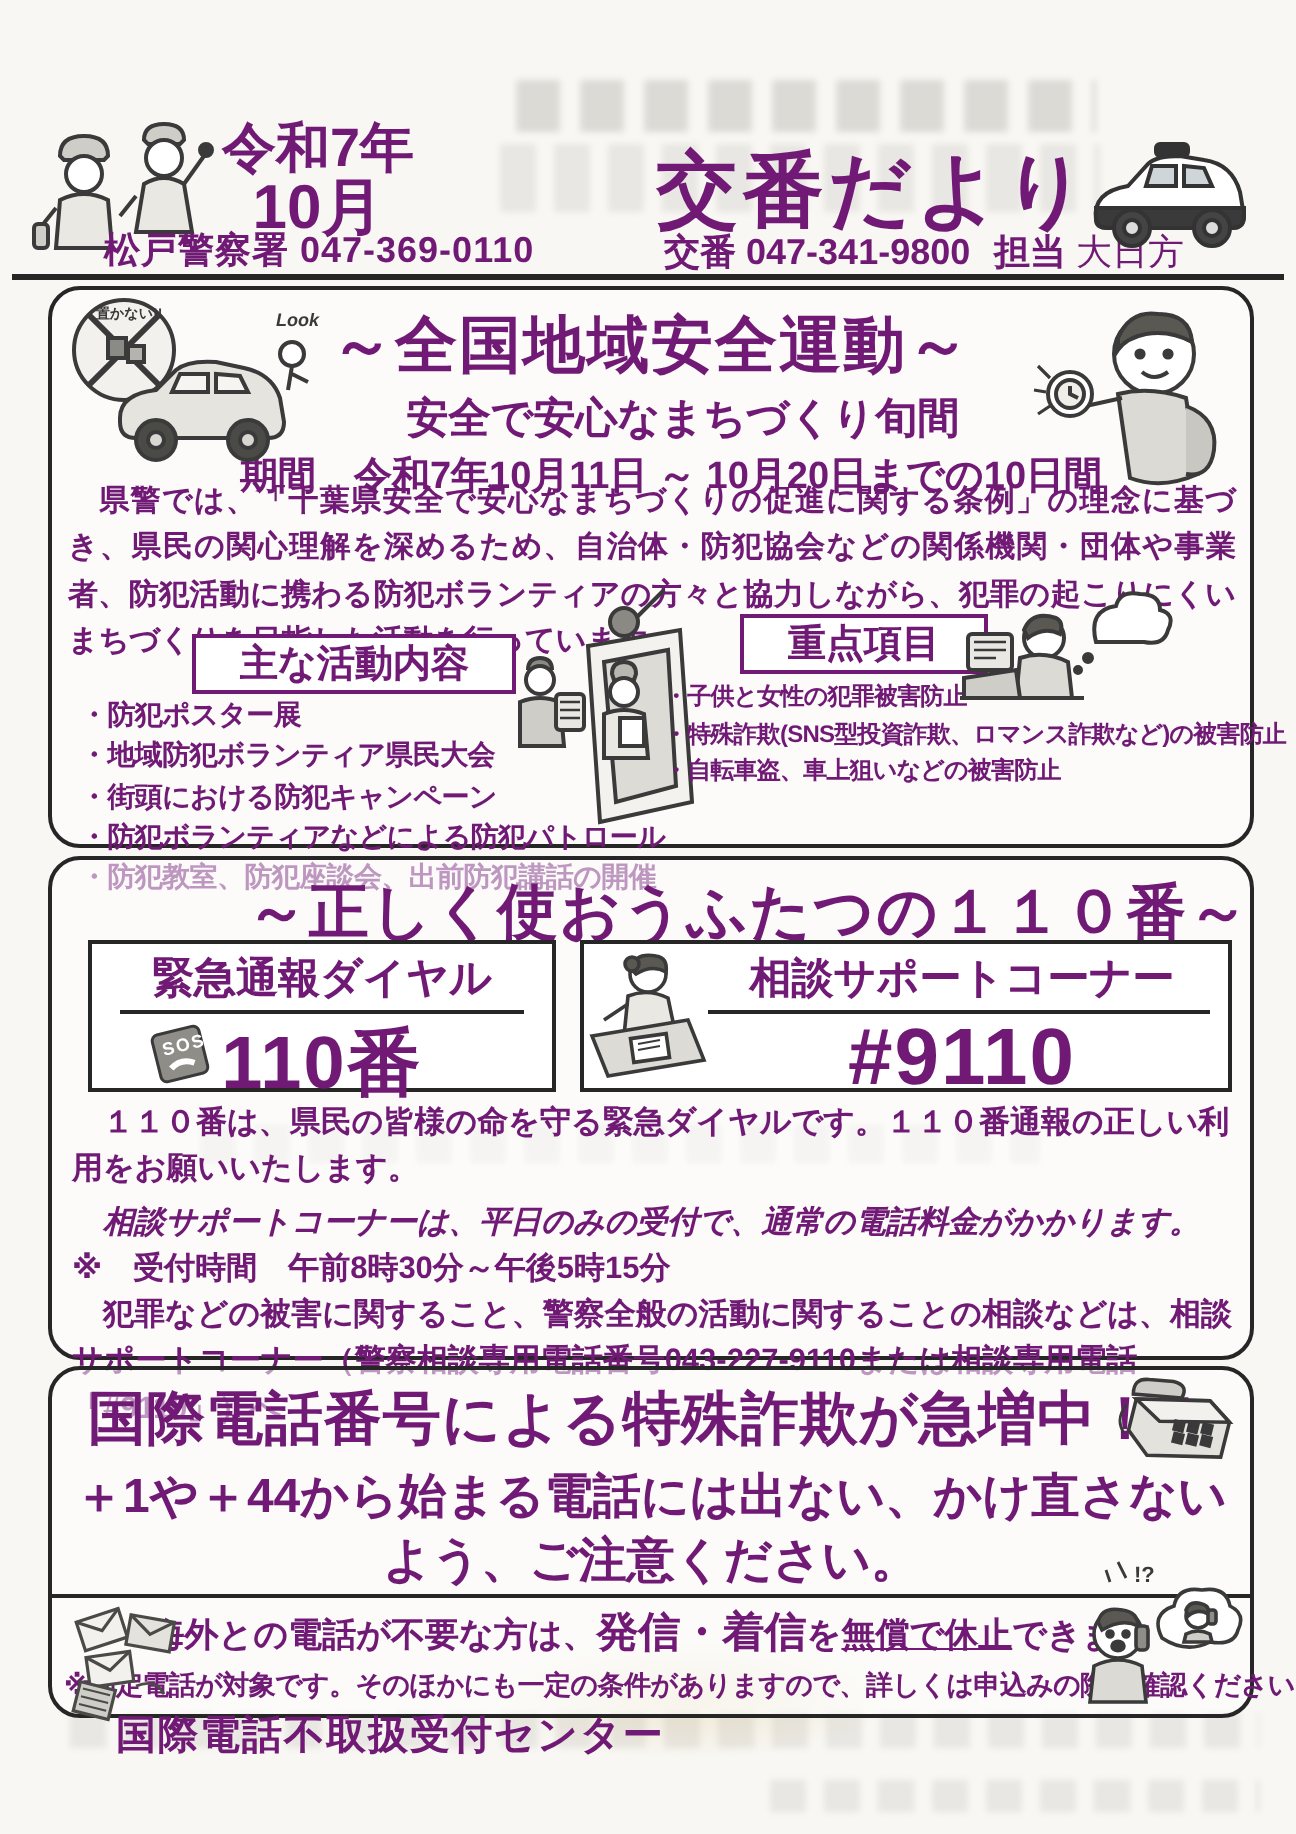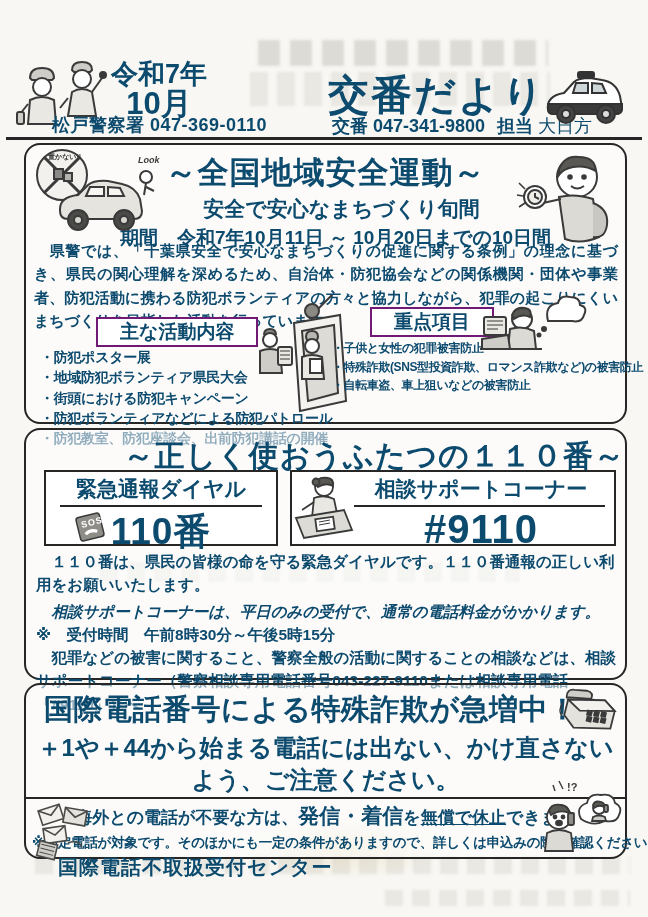--- a/index.html
+++ b/index.html
@@ -1,17 +1,17 @@
 <!DOCTYPE html>
 <html><head>
 <meta charset="utf-8">
 <style>
   html,body{margin:0;padding:0;background:#e9e8e4;}
   .page{position:relative;width:648px;height:917px;background:#f8f7f3;
-        font-family:"Liberation Sans","DejaVu Sans",sans-serif;color:#0c4a6e;
+        font-family:"Liberation Sans","DejaVu Sans",sans-serif;color:#701a75;
         overflow:hidden;font-weight:bold;}
   .abs{position:absolute;}
   .ctr{text-align:center;}
   
   .era{font-size:27px;line-height:1.05;}
   .era .month{font-size:31px;}
   .station{font-size:18px;letter-spacing:.5px;}
   .nl-title{font-size:41px;letter-spacing:2px;}
   .hdr-sub{font-size:18px;}
   .hdr-rule{background:#262626;height:3px;}

